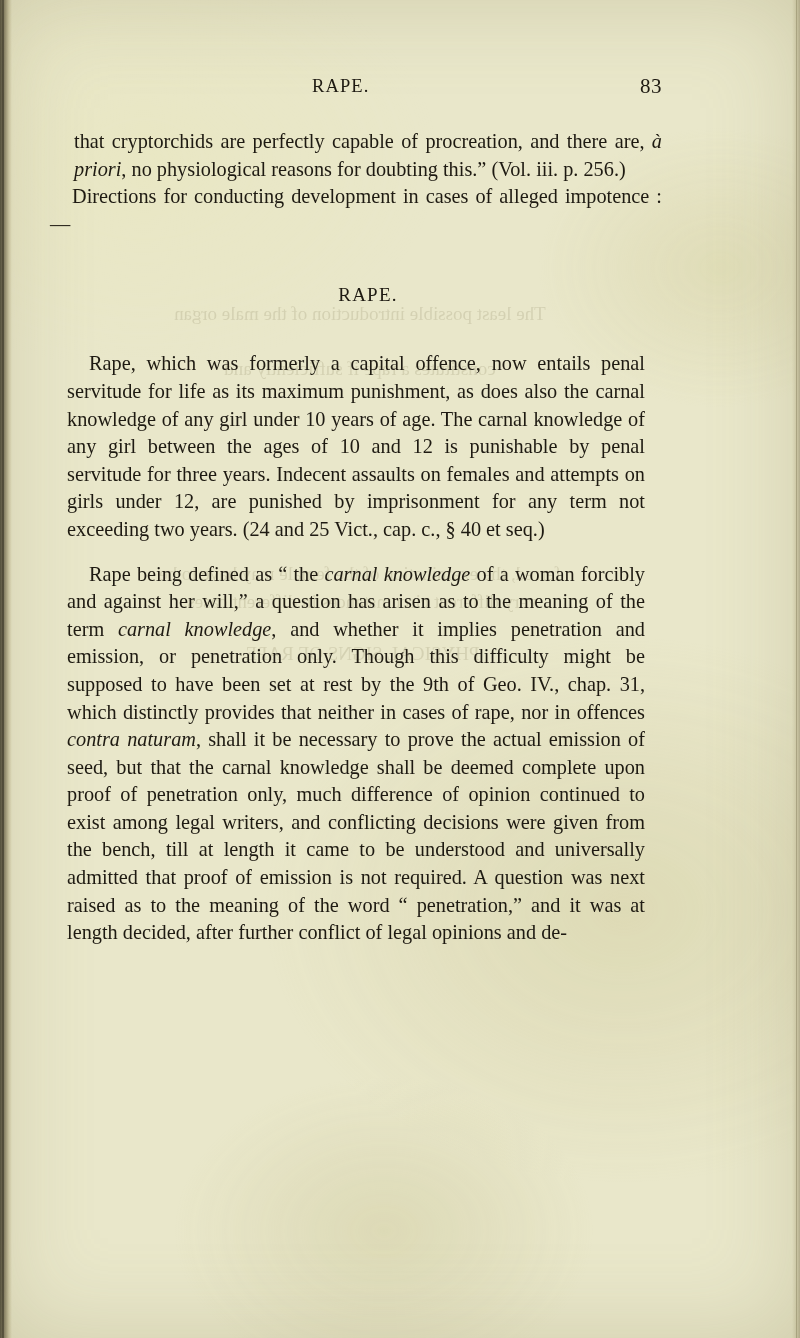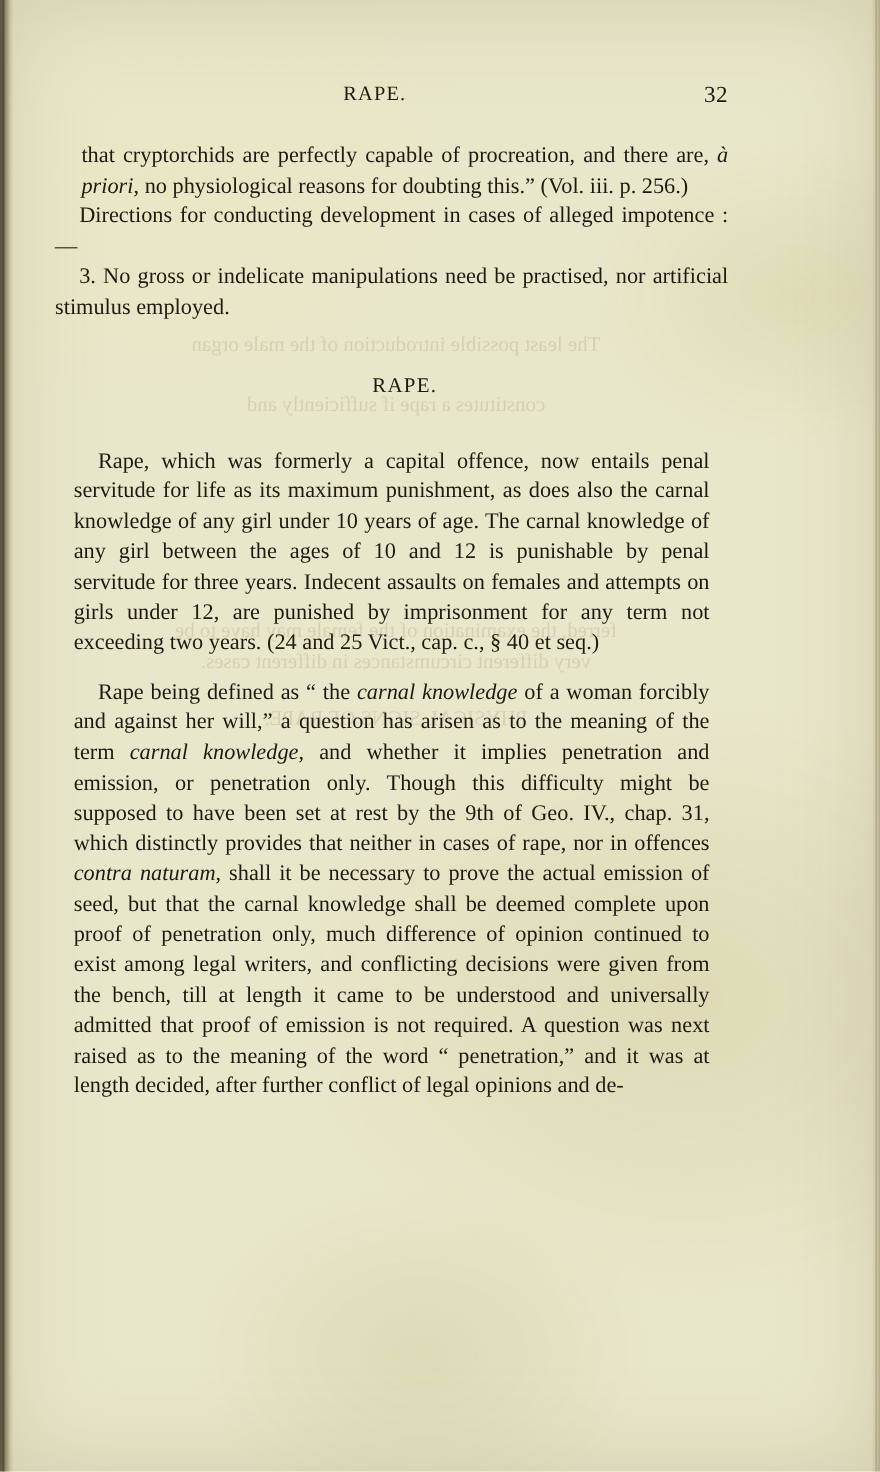--- a/index.html
+++ b/index.html
@@ -182,32 +182,31 @@
   <div class="bleed" style="top:300px;">The least possible introduction of the male organ</div>
   <div class="bleed" style="top:355px;">constitutes a rape if sufficiently and</div>
   <div class="bleed" style="top:560px;">ferred, the examination of the female may have to be</div>
   <div class="bleed" style="top:588px;">very different circumstances in different cases.</div>
   <div class="bleed" style="top:640px;">PHYSICAL SIGNS OF RAPE.</div>
 
   <div class="content">
 
     <div class="running-head">
       <div class="running-head-title">RAPE.</div>
-      <div class="running-head-page">32</div>
+      <div class="running-head-page">83</div>
     </div>
 
     <div class="body-text">
 
       <p class="no-indent">that cryptorchids are perfectly capable of procreation, and there are, <i>à priori</i>, no physiological reasons for doubting this.” (Vol. iii. p. 256.)</p>
 
       <p>Directions for conducting development in cases of alleged impotence :—</p>
 
 
 
-      <p>3. No gross or indelicate manipulations need be practised, nor artificial stimulus employed.</p>
 
 
     </div>
 
     <div class="section-heading">RAPE.</div>
 
     <div class="body-text sec-block">
 
       <p>Rape, which was formerly a capital offence, now entails penal servitude for life as its maximum punishment, as does also the carnal knowledge of any girl under 10 years of age. The carnal knowledge of any girl between the ages of 10 and 12 is punishable by penal servitude for three years. Indecent assaults on females and attempts on girls under 12, are punished by imprisonment for any term not exceeding two years. (24 and 25 Vict., cap. c., § 40 et seq.)</p>
 

